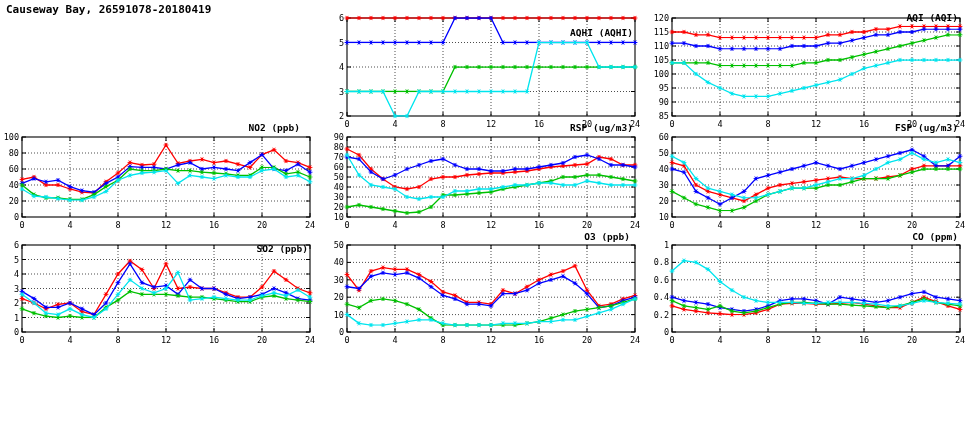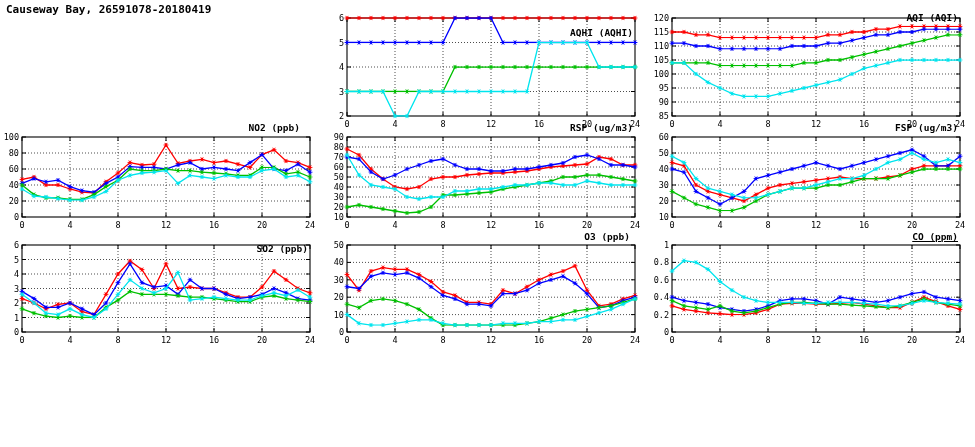--- a/index.html
+++ b/index.html
@@ -553,13 +553,13 @@
     </svg>
   </div>
 
 <div class="panel-title" style="left: 433px; top: 11px; width: 200px; margin-top: 16px;">AQHI (AQHI)</div>
 <div class="panel-title" style="left: 758px; top: 0; width: 200px; margin-top: 12px;">AQI (AQI)</div>
 <div class="panel-title" style="left: 100px; top: 122px; width: 200px;">NO2 (ppb)</div>
 <div class="panel-title" style="left: 433px; top: 122px; width: 200px;">RSP (ug/m3)</div>
 <div class="panel-title" style="left: 758px; top: 122px; width: 200px; text-align: right;">FSP (ug/m3)</div>
 <div class="panel-title" style="left: 108px; top: 231px; width: 200px; margin-top: 12px;">SO2 (ppb)</div>
 <div class="panel-title" style="left: 430px; top: 231px; width: 200px;">O3 (ppb)</div>
-<div class="panel-title" style="left: 758px; top: 231px; width: 200px; text-decoration: underline;">CO (ppm)</div>
+<div class="panel-title" style="left: 758px; top: 231px; width: 200px;">CO (ppm)</div>
 
 </body></html>

